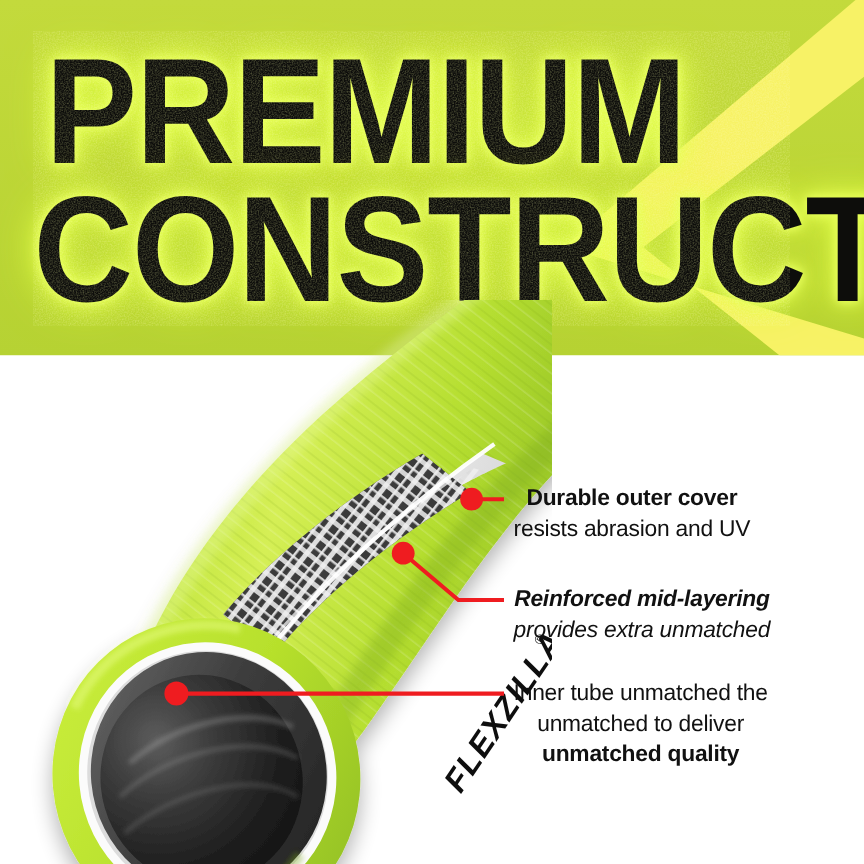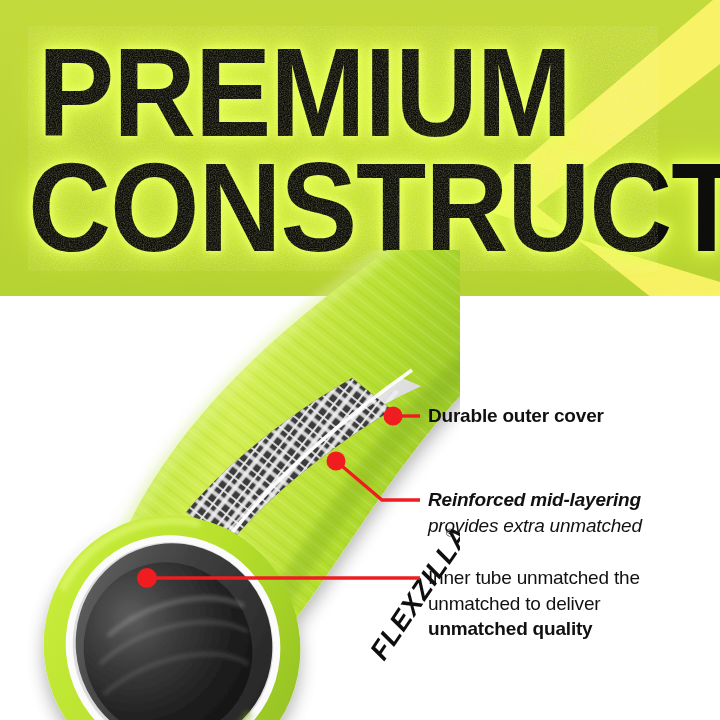--- a/index.html
+++ b/index.html
@@ -1,18 +1,18 @@
 <!DOCTYPE html>
 <html><head>
 <meta charset="utf-8">
 <style>
   html,body{margin:0;padding:0;background:#fff;}
   body{width:720px;height:720px;overflow:hidden;
        font-family:"Liberation Sans","DejaVu Sans",sans-serif;}
-  #stage{position:relative;width:720px;height:720px;background:#ffffff;overflow:hidden;}
+  #stage{position:relative;width:720px;height:720px;background:#ffffff;overflow:hidden;text-align:center;}
 
   
   #header{position:absolute;left:0;top:0;width:720px;height:296px;
           background:#bdd734;overflow:hidden;}
   #header .chev-svg{position:absolute;left:0;top:0;width:720px;height:296px;}
 
   #title-wrap{position:absolute;left:0;top:0;width:720px;height:296px;}
   .hl{position:absolute;white-space:nowrap;color:#0d0d0b;
       font-family:"Liberation Sans Narrow","Liberation Sans","DejaVu Sans Condensed",sans-serif;
       font-weight:700;letter-spacing:-1px;
@@ -237,20 +237,21 @@
 
     <polyline points="336,461 382,500 420,500" stroke="#ef1c20" stroke-width="3.4" fill="none"></polyline>
     <circle cx="336" cy="461" r="9.5" fill="#ef1c20"></circle>
 
     <line x1="147" y1="578" x2="420" y2="578" stroke="#ef1c20" stroke-width="3.4"></line>
     <circle cx="147" cy="578" r="10" fill="#ef1c20"></circle>
   </svg>
 
   <div class="callout" id="c1">
     <span class="ln b">Durable outer cover</span>
+    <span class="ln">resists abrasion and UV</span>
   </div>
 
   <div class="callout" id="c2">
     <span class="ln b">Reinforced mid-layering</span>
     <span class="ln">provides extra unmatched</span>
   </div>
 
   <div class="callout" id="c3">
     <span class="ln">Inner tube unmatched the</span>
     <span class="ln">unmatched to deliver</span>

